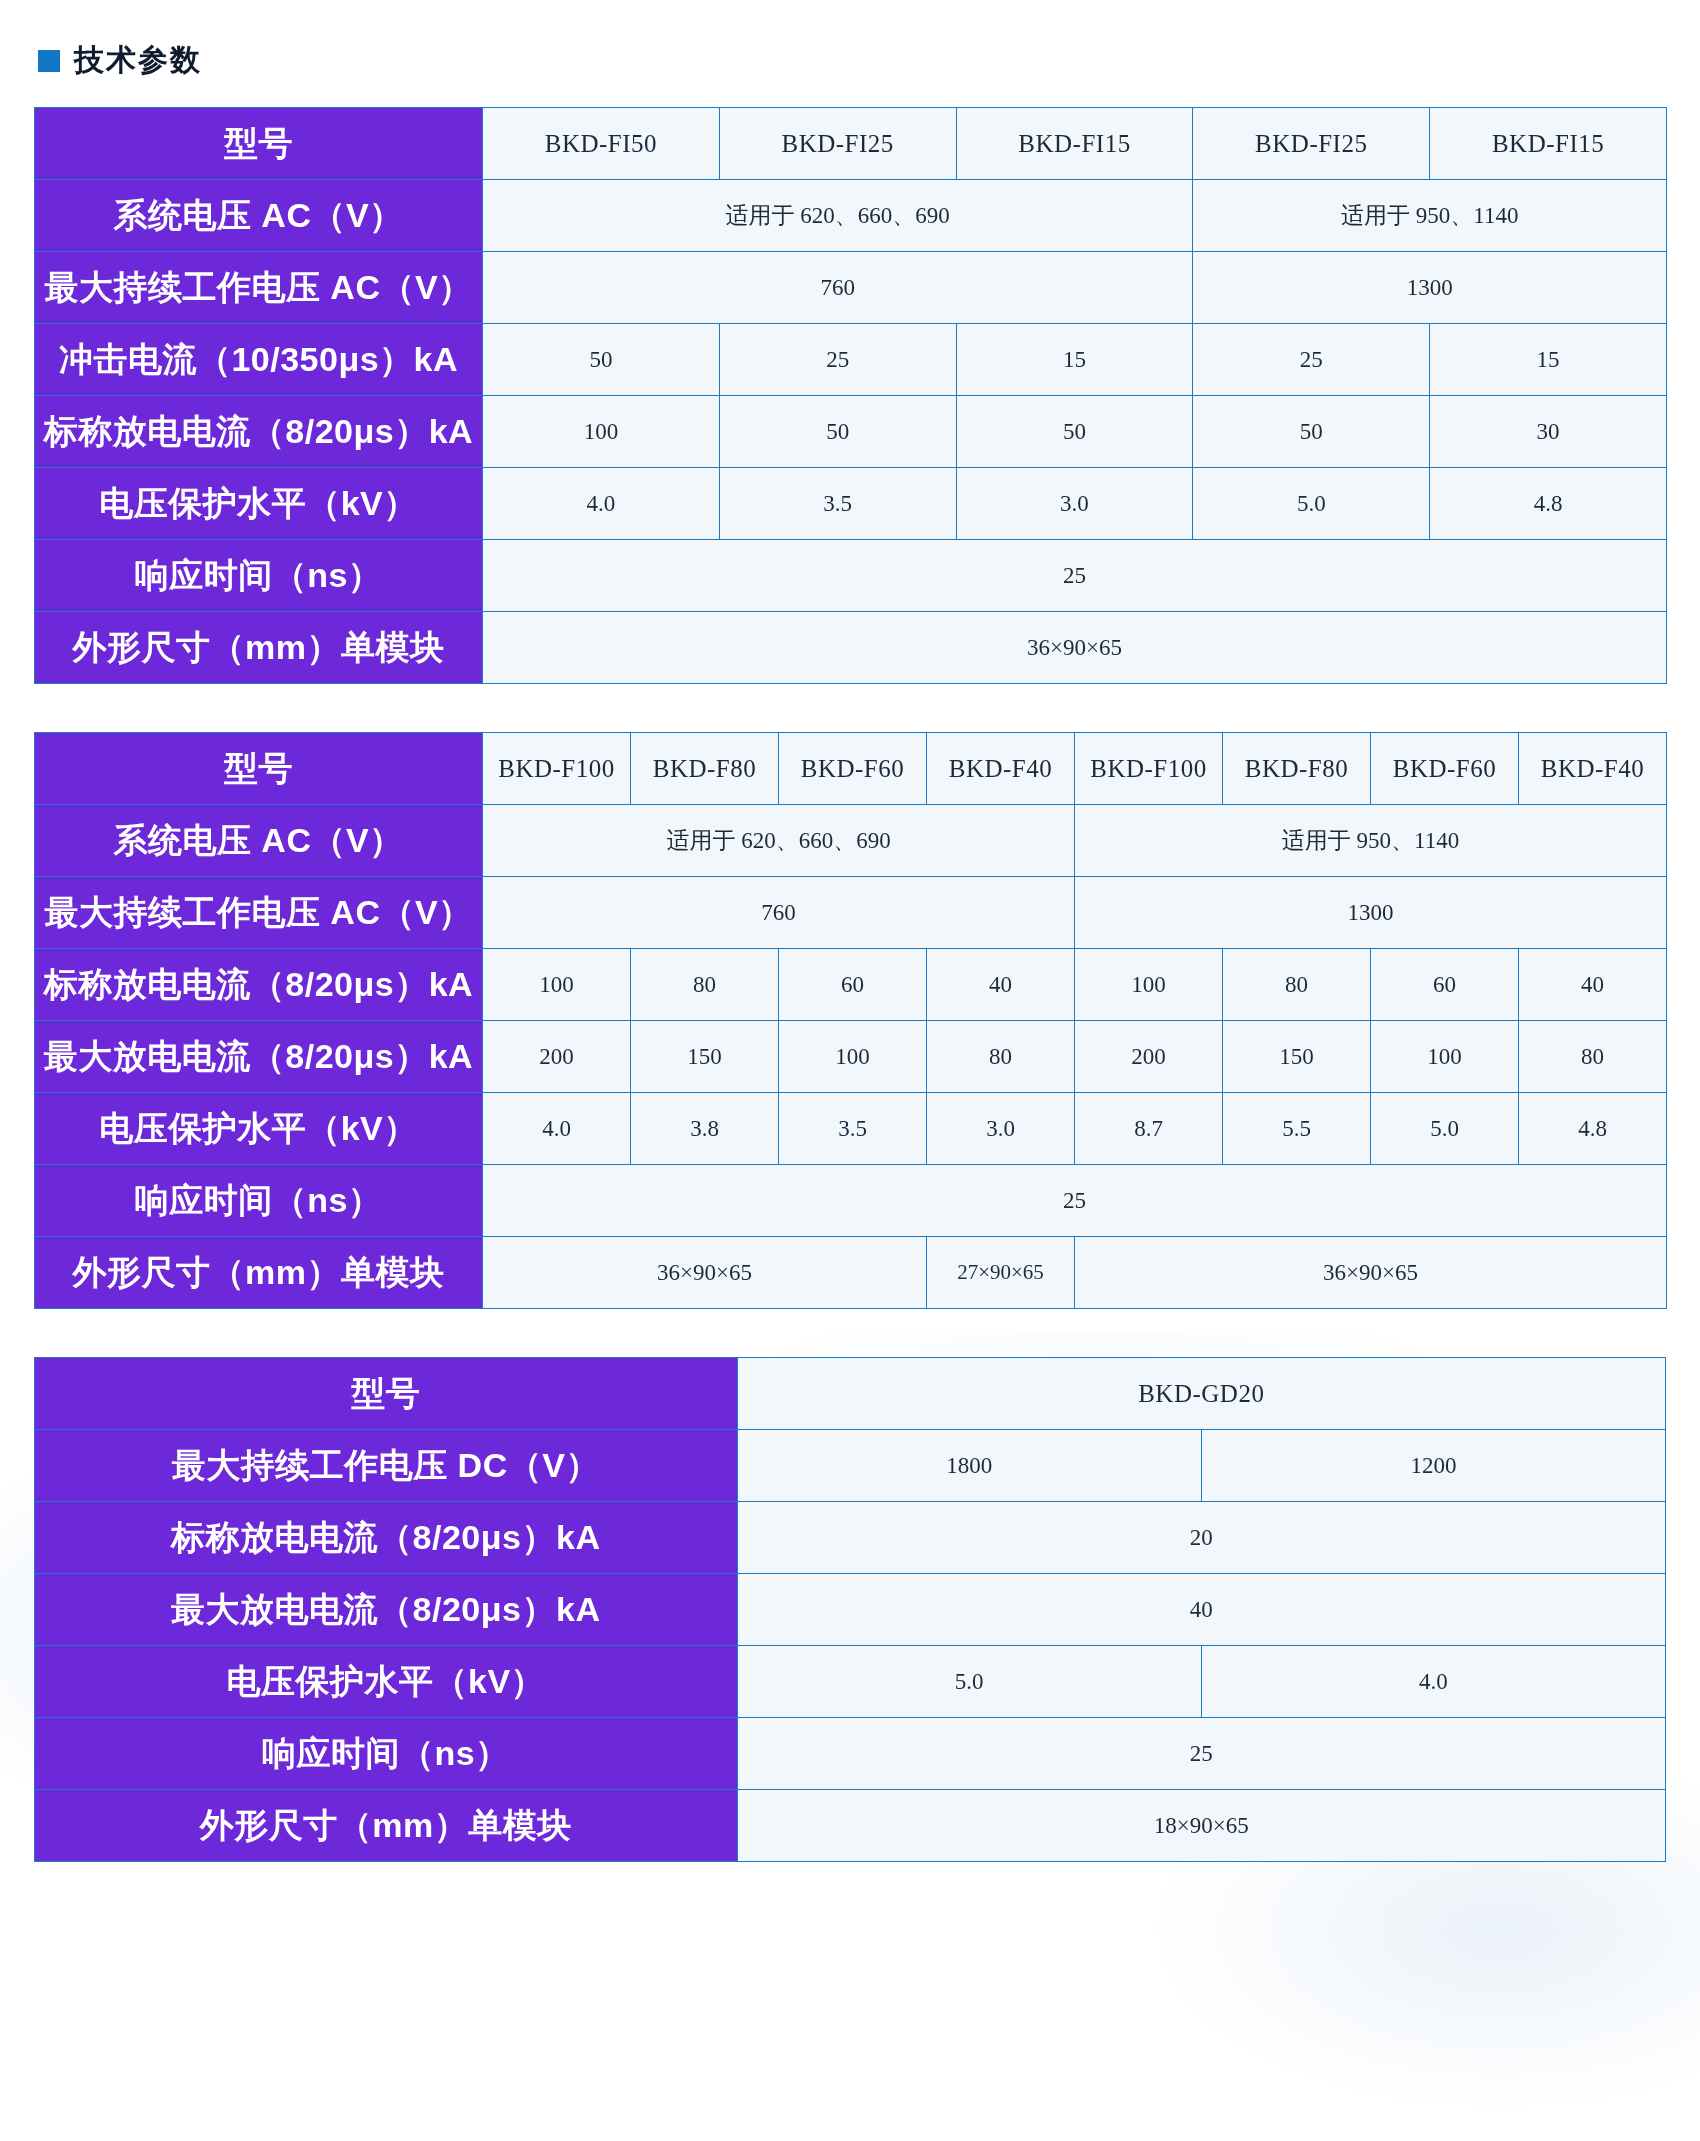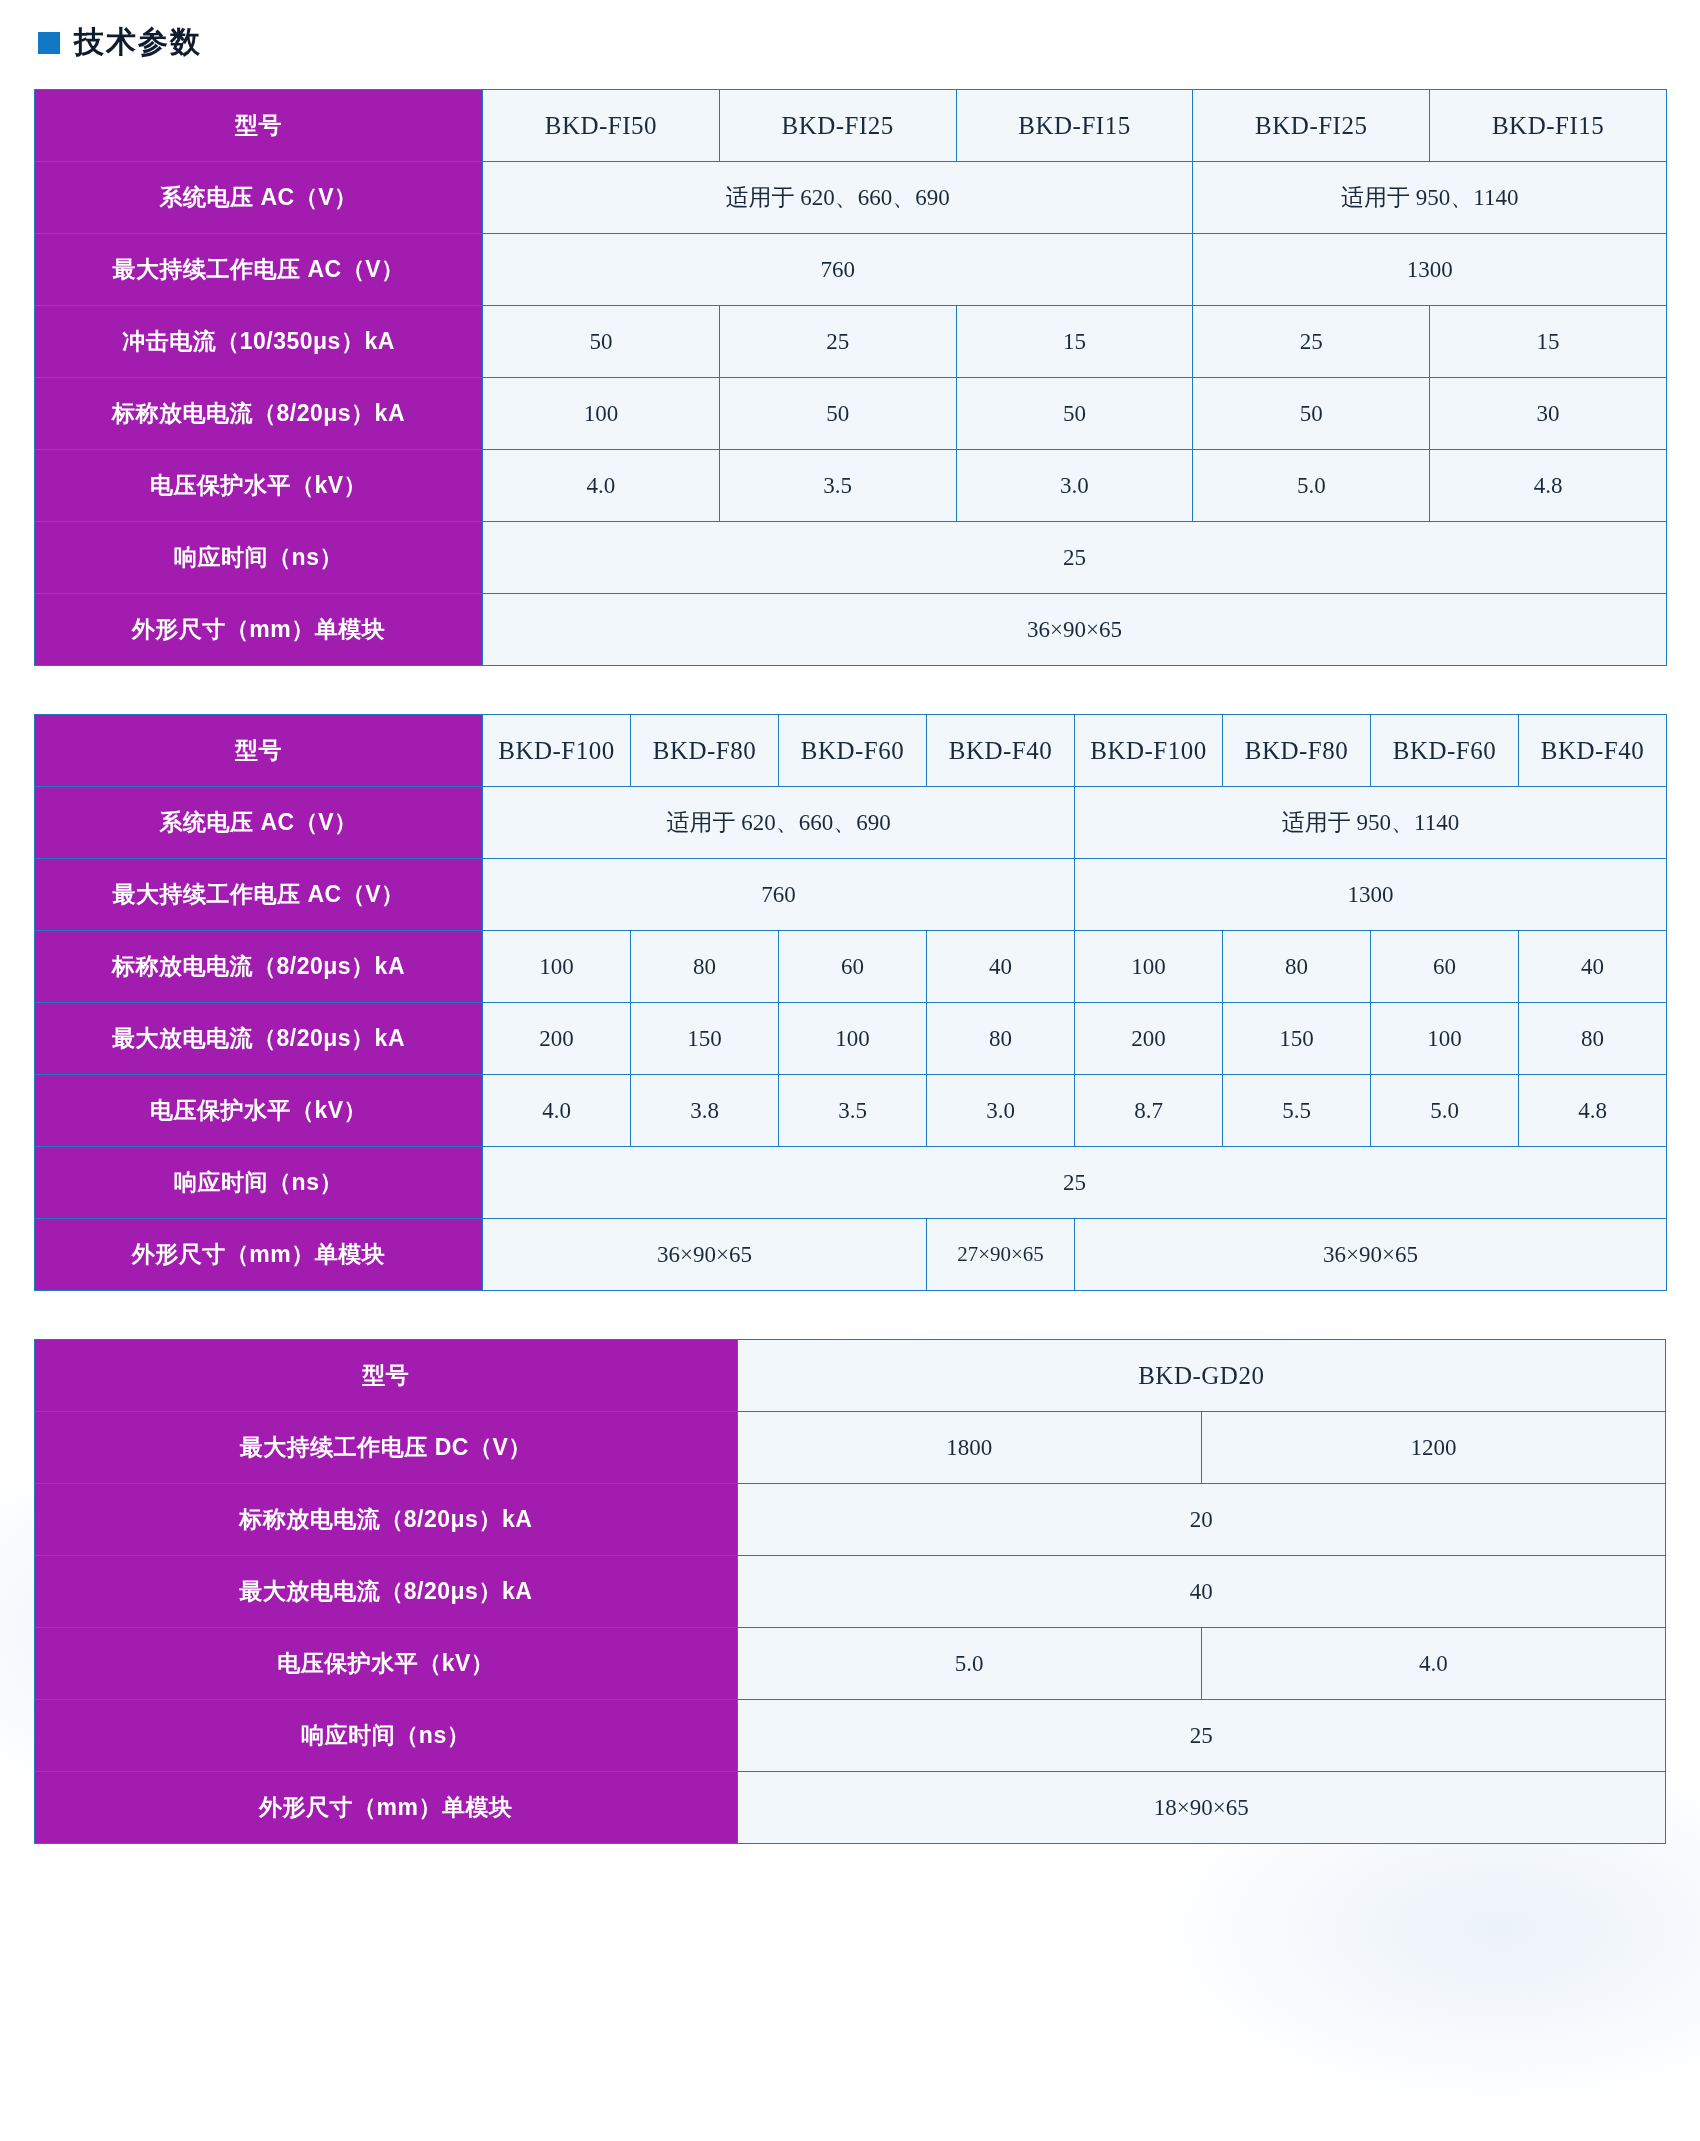--- a/index.html
+++ b/index.html
@@ -22,21 +22,21 @@
     background:
       radial-gradient(ellipse 600px 300px at 300px 300px, rgba(205,222,240,0.55), rgba(255,255,255,0) 70%),
       radial-gradient(ellipse 700px 350px at 1100px 200px, rgba(205,222,240,0.45), rgba(255,255,255,0) 70%),
       radial-gradient(ellipse 500px 260px at 1500px 600px, rgba(205,222,240,0.40), rgba(255,255,255,0) 70%);
     z-index: 0;
     pointer-events: none;
   }
   .page {
     position: relative;
     z-index: 1;
-    padding: 12px 34px 0 34px;
+    padding: 30px 34px 0 34px;
     box-sizing: border-box;
   }
   .section-title {
     display: flex;
     align-items: center;
     gap: 14px;
     margin: 10px 0 26px 4px;
   }
   .section-title .sq {
     width: 22px; height: 22px;
@@ -61,24 +61,24 @@
     color: #1b2a3a;
     text-align: center;
     vertical-align: middle;
     background: #f2f7fc;
     font-family: "Liberation Serif", serif;
     padding: 2px 4px;
     height: 72px;
     box-sizing: border-box;
   }
   table.spec td.hdr {
-    background: #a21caf;
+    background: #6d28d9;
     color: #ffffff;
     font-weight: bold;
-    font-size: 23px;
+    font-size: 34px;
     font-family: "Liberation Sans", sans-serif;
     letter-spacing: 0.5px;
   }
   table.spec td.model {
     font-size: 25px;
     letter-spacing: 0.5px;
   }
   table.spec td.small {
     font-size: 21px;
     line-height: 1.18;

